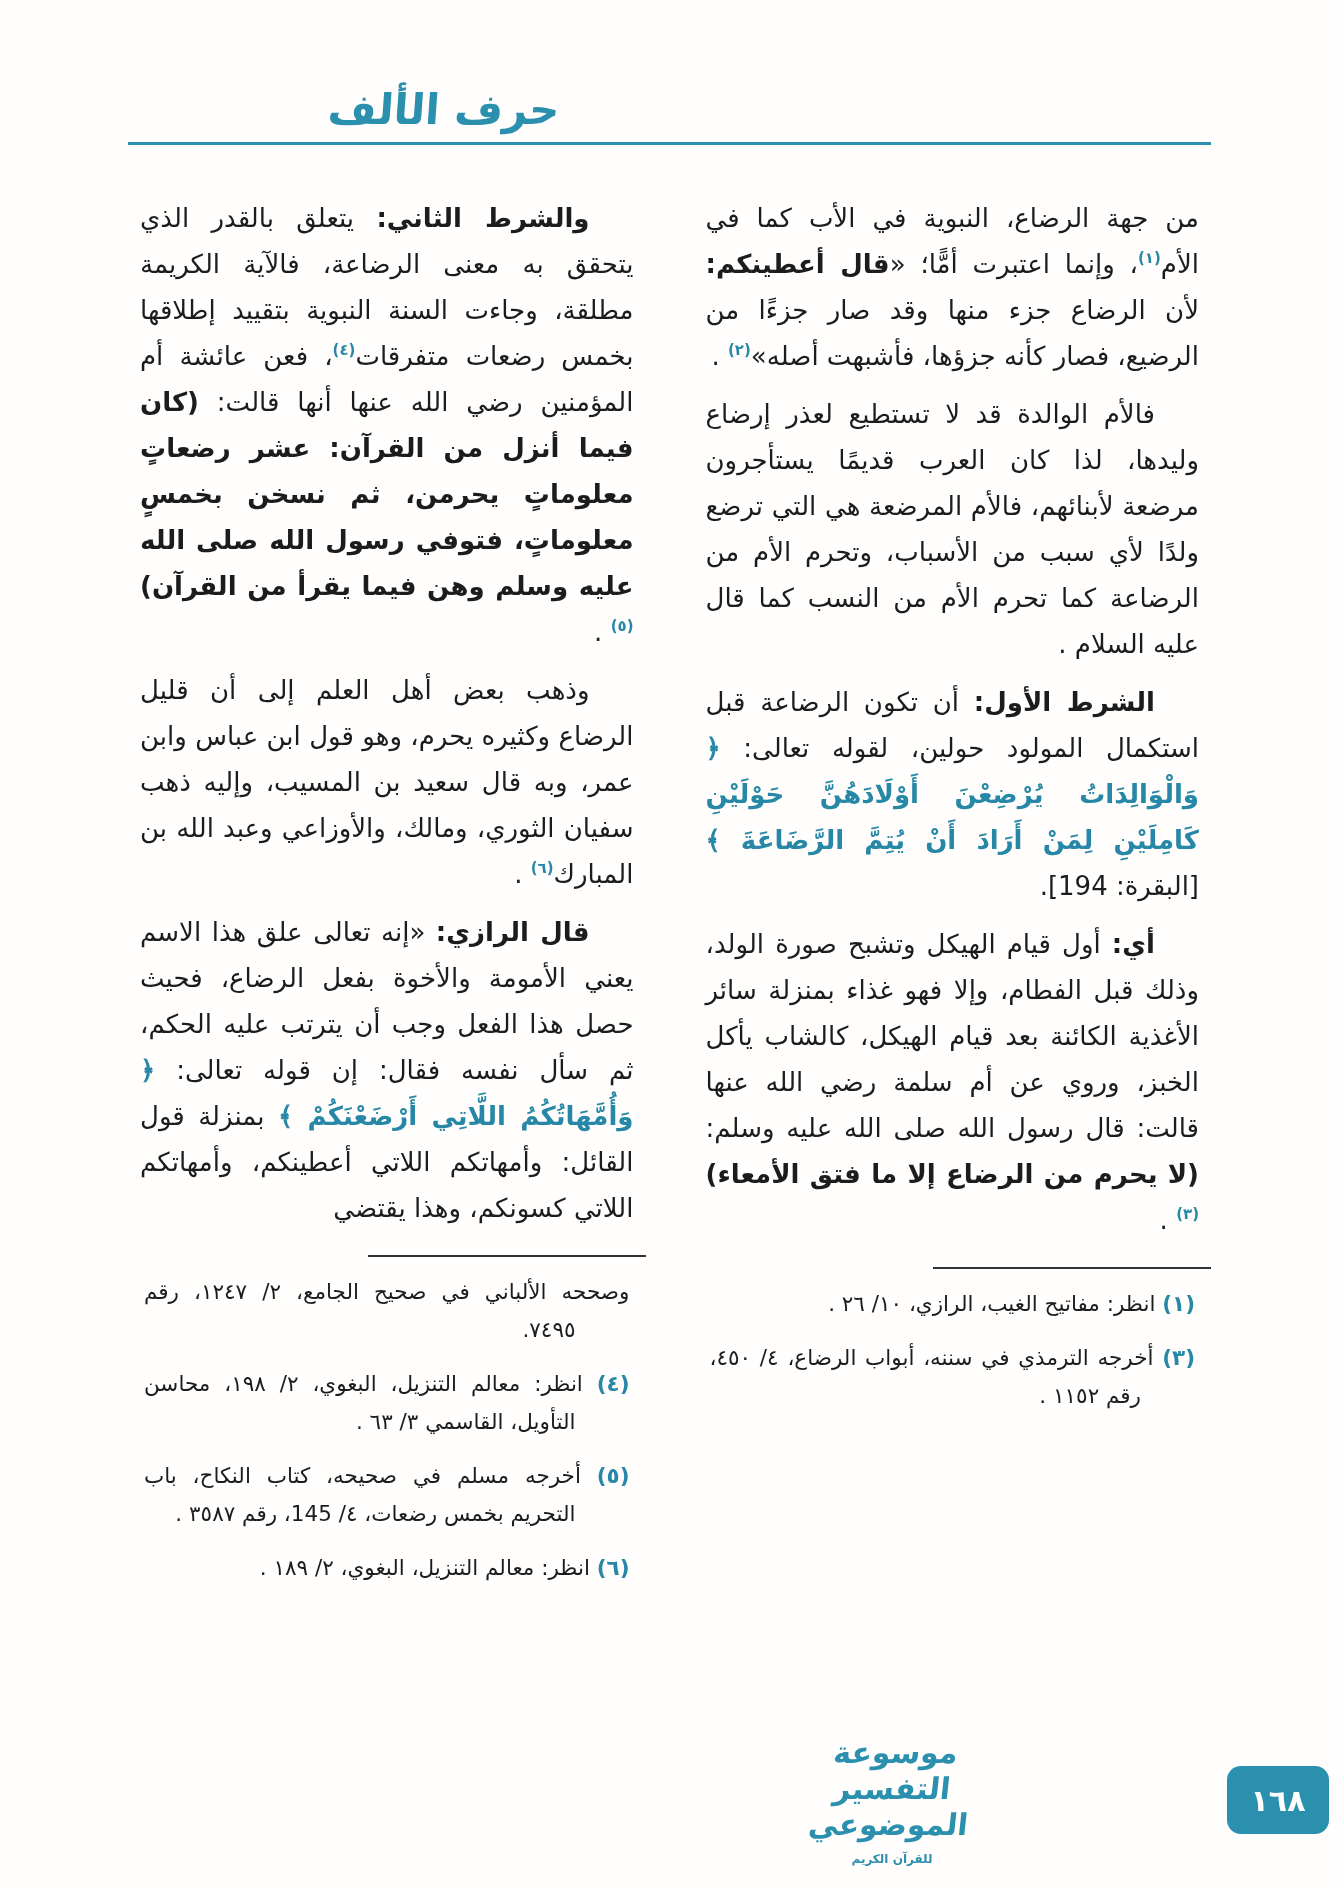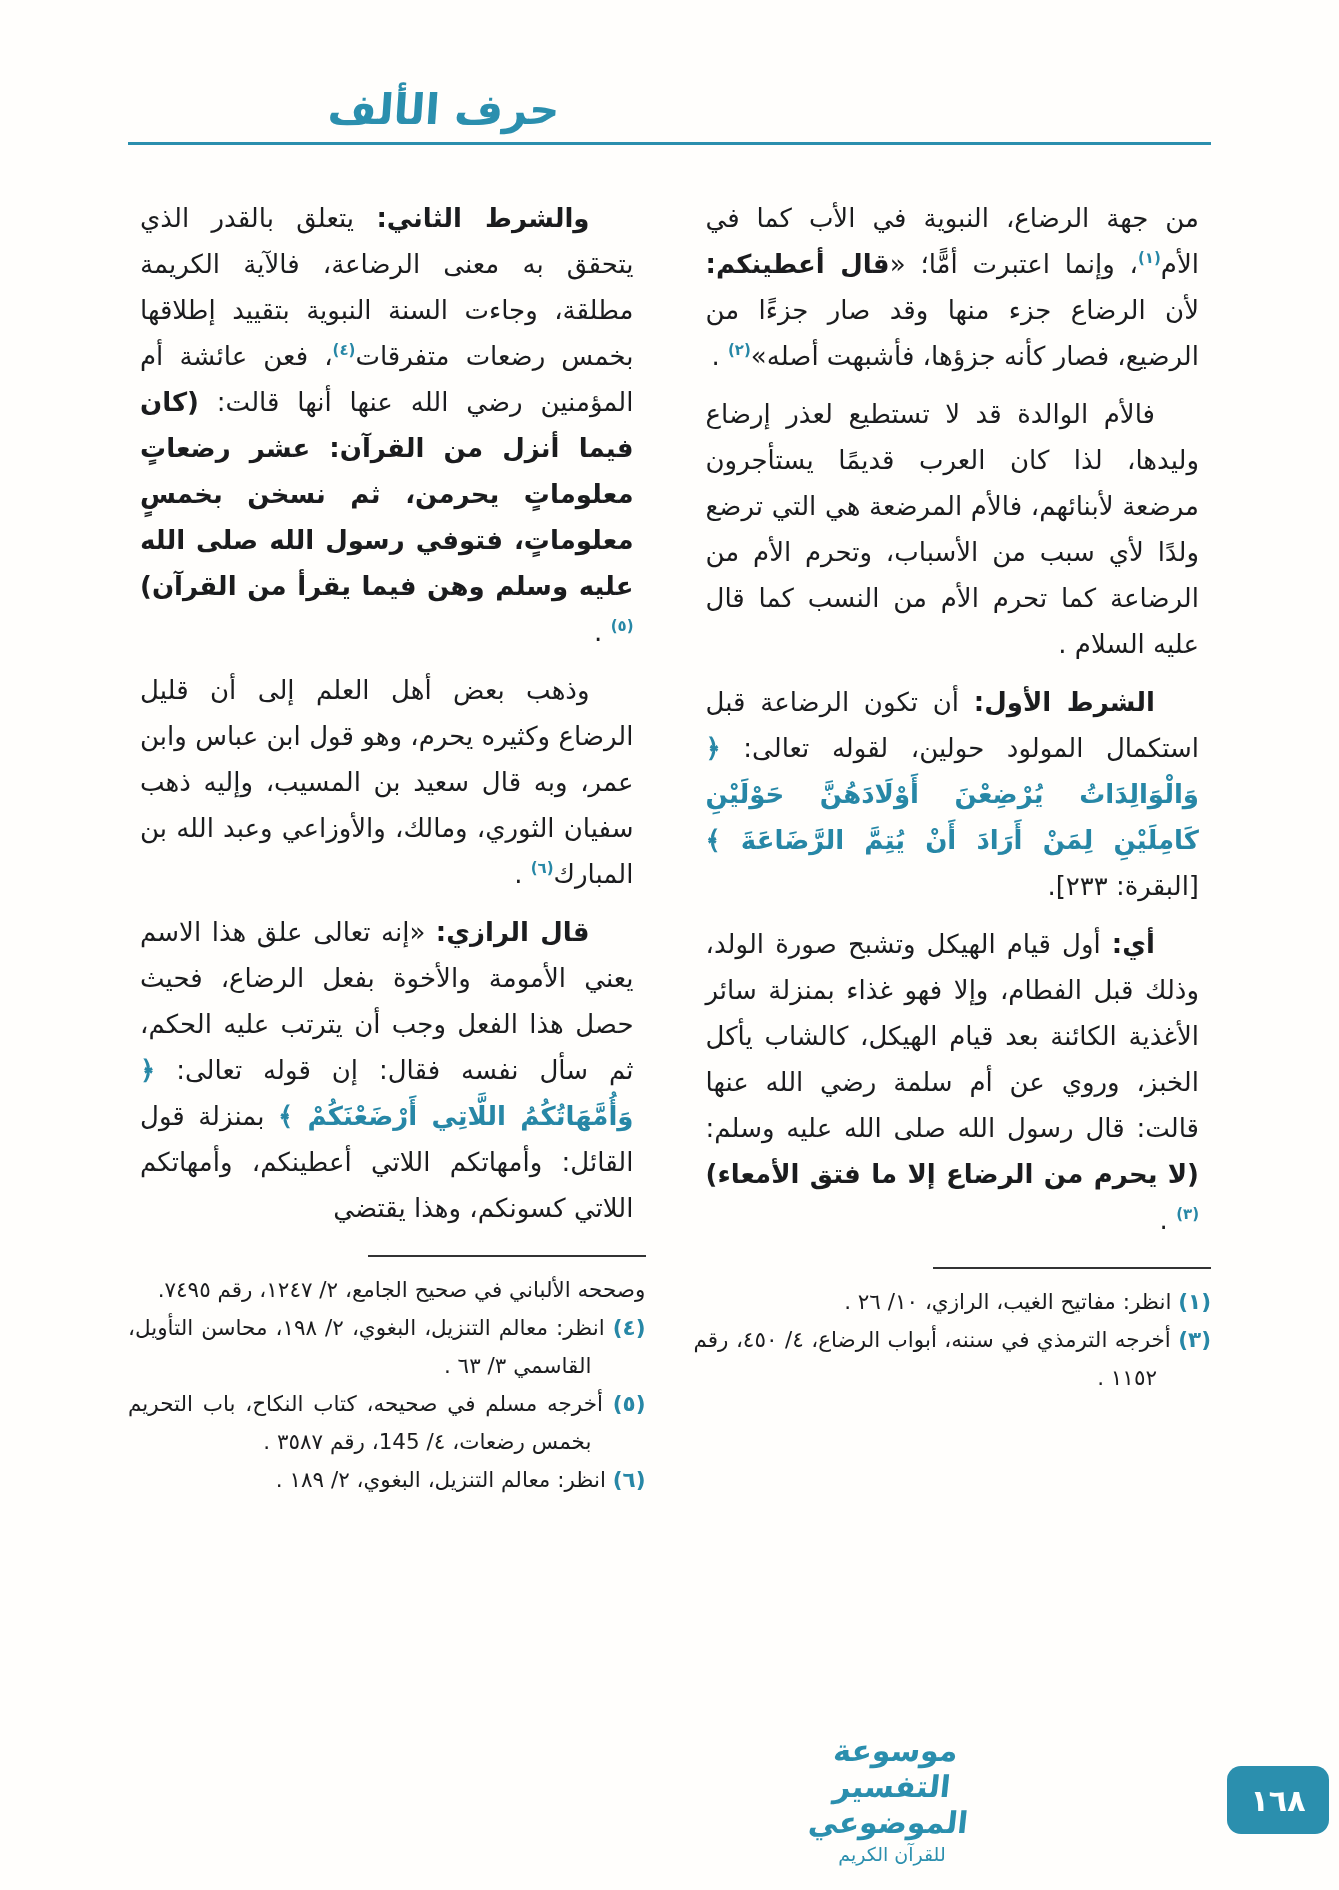--- a/index.html
+++ b/index.html
@@ -72,44 +72,44 @@
     text-align:justify;
   }
   .fn-rule{
     width:278px;
     border:none;
     border-top:2px solid #333;
     height:0;
     margin:0 0 14px auto; 
   }
   .footnote{
-    margin:0;
+    margin:16px;
     padding-right:54px;
     text-indent:-54px;
   }
   .fn-num{color:var(--accent-deep);font-weight:bold;}
   
   .publisher-logo{
     position:absolute;
     bottom:24px;
     right:322px;
     width:250px;
     text-align:center;
     color:var(--accent);
     line-height:1.2;
   }
   .logo-main{
     font-size:30px;
     font-weight:bold;
     transform:skewX(-6deg);
   }
   .logo-sub{
-    font-size:19px;
-    font-weight:normal;
-    margin-top:2px;
+    font-size:12px;
+    font-weight:bold;
+    margin-top:9px;
   }
   .page-number-badge{
     position:absolute;
     bottom:56px;
     right:10px;
     width:102px;
     height:68px;
     background:var(--accent);
     border-radius:14px;
     color:#fff;
@@ -135,21 +135,21 @@
   <main class="columns">
 
     <section class="col">
       <div class="body-text">
 
         <p class="para"><span class="sg-n">من جهة الرضاع، النبوية في الأب كما في الأم</span><span class="sg-s">(١)</span><span class="sg-n">، وإنما اعتبرت أمًّا؛ «</span><span class="sg-b">قال أعطينكم:</span><span class="sg-n"> لأن الرضاع جزء منها وقد صار جزءًا من الرضيع، فصار كأنه جزؤها، فأشبهت أصله»</span><span class="sg-s">(٢)</span><span class="sg-n"> .</span></p>
 
         <p class="para ind"><span class="sg-n">فالأم الوالدة قد لا تستطيع لعذر إرضاع وليدها، لذا كان العرب قديمًا يستأجرون مرضعة لأبنائهم، فالأم المرضعة هي التي ترضع ولدًا لأي سبب من الأسباب، وتحرم الأم من الرضاعة كما تحرم الأم من النسب كما قال عليه السلام .</span></p>
 
 
-        <p class="para ind"><span class="sg-b">الشرط الأول:</span><span class="sg-n"> أن تكون الرضاعة قبل استكمال المولود حولين، لقوله تعالى: </span><span class="sg-v">﴿ وَالْوَالِدَاتُ يُرْضِعْنَ أَوْلَادَهُنَّ حَوْلَيْنِ كَامِلَيْنِ لِمَنْ أَرَادَ أَنْ يُتِمَّ الرَّضَاعَةَ ﴾</span><span class="sg-n"> [البقرة: ٢٣٣].</span></p>
+        <p class="para ind"><span class="sg-b">الشرط الأول:</span><span class="sg-n"> أن تكون الرضاعة قبل استكمال المولود حولين، لقوله تعالى: </span><span class="sg-v">﴿ وَالْوَالِدَاتُ يُرْضِعْنَ أَوْلَادَهُنَّ حَوْلَيْنِ كَامِلَيْنِ لِمَنْ أَرَادَ أَنْ يُتِمَّ الرَّضَاعَةَ ﴾</span><span class="sg-n"> [البقرة: 194].</span></p>
 
         <p class="para ind"><span class="sg-b">أي:</span><span class="sg-n"> أول قيام الهيكل وتشبح صورة الولد، وذلك قبل الفطام، وإلا فهو غذاء بمنزلة سائر الأغذية الكائنة بعد قيام الهيكل، كالشاب يأكل الخبز، وروي عن أم سلمة رضي الله عنها قالت: قال رسول الله صلى الله عليه وسلم: </span><span class="sg-b">(لا يحرم من الرضاع إلا ما فتق الأمعاء)</span><span class="sg-s">(٣)</span><span class="sg-n"> .</span></p>
 
       </div>
 
       <div class="footnotes">
         <hr class="fn-rule">
         <p class="footnote"><span class="fn-num">(١)</span> <span class="fn-text">انظر: مفاتيح الغيب، الرازي، ١٠/ ٢٦ .</span></p>
         <p class="footnote"><span class="fn-num">(٣)</span> <span class="fn-text">أخرجه الترمذي في سننه، أبواب الرضاع، ٤/ ٤٥٠، رقم ١١٥٢ .</span></p>
       </div>

